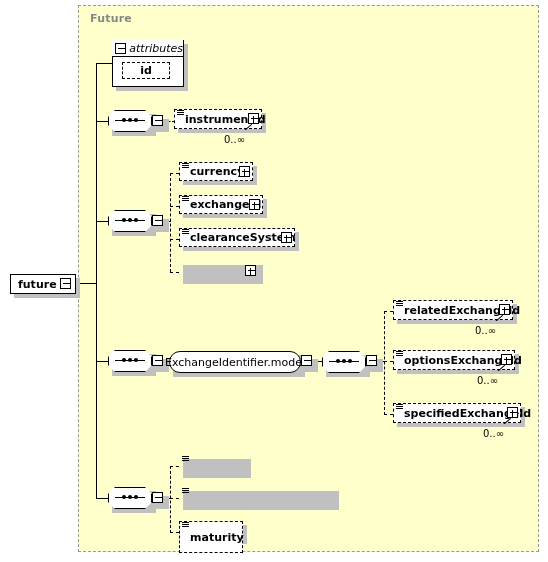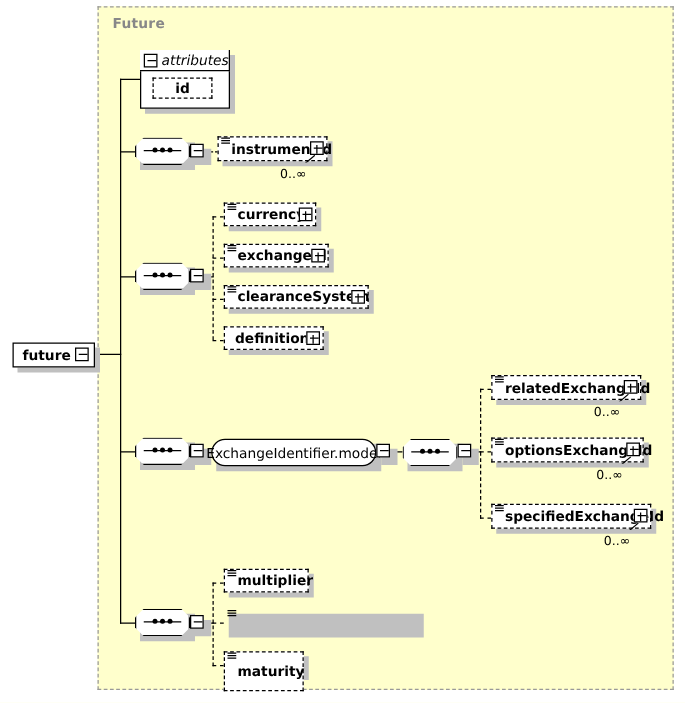--- a/index.html
+++ b/index.html
@@ -290,23 +290,20 @@
   </div>
   <div class="seqmark" style="left:182px;top:229px;">
       <i></i>
       <i></i>
       <i></i>
     </div>
   <div class="pm plus" style="left:281px;top:232px;"></div>
 
   <div class="dln h" style="left:170px;top:272px;width:9px;"></div>
   <div class="shadow" style="left:183px;top:265px;width:80px;height:19px;"></div>
-  <div class="elem dash" style="left:179px;top:261px;width:80px;height:19px;padding-left:8px;">
-    <span class="lbl">definition</span>
-  </div>
   <div class="pm plus" style="left:245px;top:265px;"></div>
 
   <div class="ln h" style="left:96px;top:361px;width:12px;"></div>
 
   <div class="shadow" style="left:112px;top:354px;width:44px;height:22px;"></div>
   <div class="comp" style="left:108px;top:350px;">
     <div class="oct"></div>
     <div class="bar"></div>
     <div class="d" style="left:14px;"></div>
     <div class="d" style="left:20px;"></div>
@@ -397,23 +394,20 @@
     <div class="d" style="left:26px;"></div>
   </div>
   <div class="shadow" style="left:156px;top:496px;width:13px;height:13px;"></div>
   <div class="pm" style="left:152px;top:492px;"></div>
 
   <div class="dln h" style="left:163px;top:498px;width:8px;"></div>
   <div class="dln v" style="left:170px;top:466px;height:67px;"></div>
 
   <div class="dln h" style="left:170px;top:466px;width:9px;"></div>
   <div class="shadow" style="left:183px;top:459px;width:68px;height:19px;"></div>
-  <div class="elem dash" style="left:179px;top:455px;width:68px;height:19px;padding-left:10px;">
-    <span class="lbl">multiplier</span>
-  </div>
   <div class="seqmark" style="left:182px;top:456px;">
       <i></i>
       <i></i>
       <i></i>
     </div>
 
   <div class="dln h" style="left:170px;top:498px;width:9px;"></div>
   <div class="shadow" style="left:183px;top:491px;width:156px;height:19px;"></div>
   <div class="seqmark" style="left:182px;top:488px;">
       <i></i>

